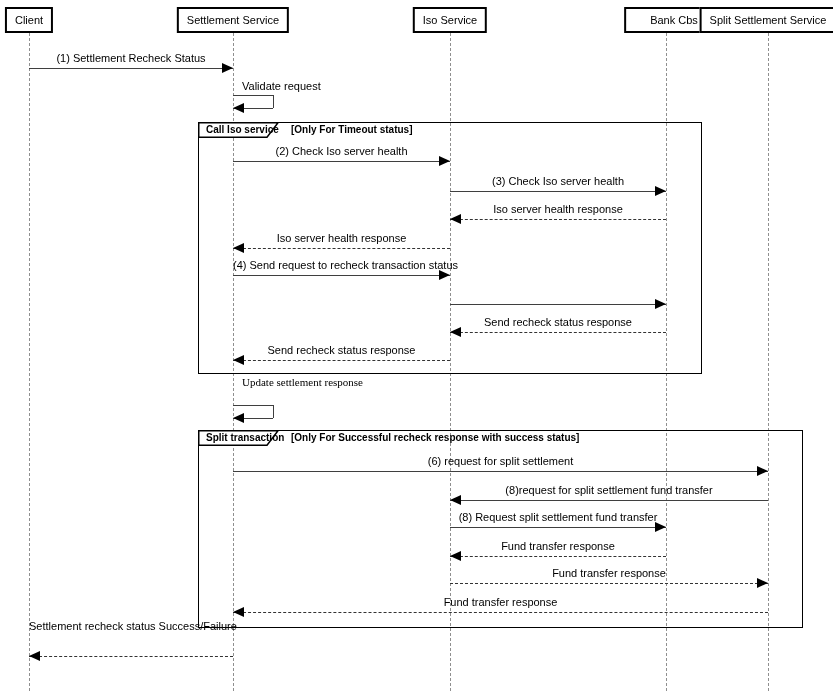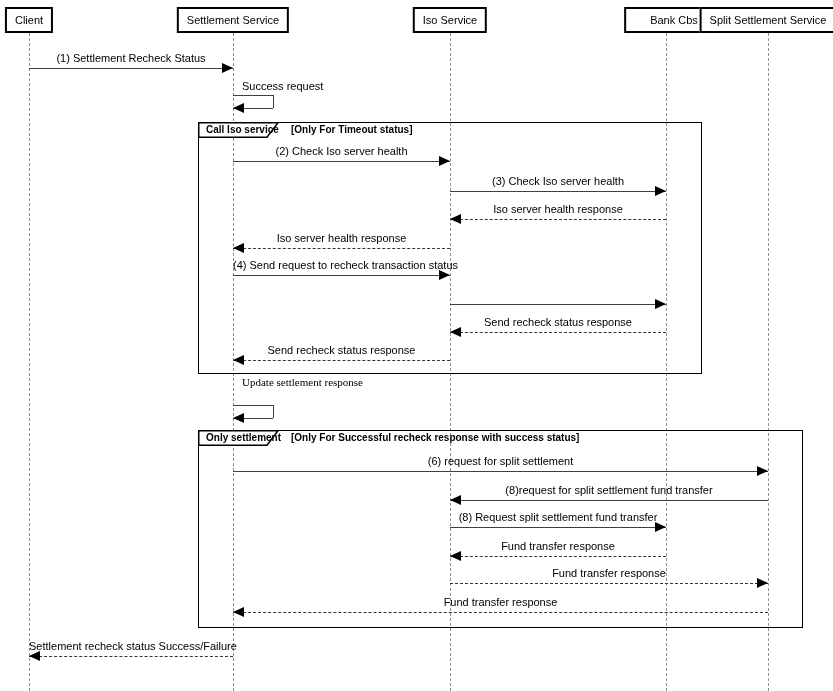--- a/index.html
+++ b/index.html
@@ -44,36 +44,36 @@
       </div>
       <span class="frag-label">Call Iso service</span>
       <span class="frag-guard">[Only For Timeout status]</span>
     </div>
     <div class="fragment" style="left: 198px; top: 430px; width: 605px; height: 198px;">
       <div class="frag-tab">
         <svg width="82" height="17" viewBox="0 0 82 17">
           <polygon points="0.75,0.75 80,0.75 69,15.25 0.75,15.25" fill="#ffffff" stroke="#000000" stroke-width="1.5"></polygon>
         </svg>
       </div>
-      <span class="frag-label">Only settlement</span>
+      <span class="frag-label">Split transaction</span>
       <span class="frag-guard">[Only For Successful recheck response with success status]</span>
     </div>
     <div class="lifeline-head" style="left: 29px; top: 7px;"><span>Client</span></div>
     <div class="lifeline-head" style="left: 233px; top: 7px;"><span>Settlement Service</span></div>
     <div class="lifeline-head" style="left: 450px; top: 7px;"><span>Iso Service</span></div>
     <div class="lifeline-head" style="left: 666px; top: 7px; padding-left: 24px;"><span>Bank Cbs</span></div>
     <div class="lifeline-head" style="left: 768px; top: 7px;"><span>Split Settlement Service</span></div>
     <div class="msg-line" style="left: 29px; top: 68px; width: 204px;"></div>
     <div class="arrow right" style="left: 222px; top: 63px;"></div>
     <span class="msg-label" style="left: 29px; width: 204px; top: 52px;">(1) Settlement Recheck Status</span>
     <div class="msg-line" style="left: 233px; top: 95px; width: 40px;"></div>
     <div class="msg-vline" style="left: 273px; top: 95px; height: 13px;"></div>
     <div class="msg-line" style="left: 233px; top: 108px; width: 40px;"></div>
     <div class="arrow left" style="left: 233px; top: 103px;"></div>
-    <span class="msg-label self" style="left: 242px; top: 80px;">Success request</span>
+    <span class="msg-label self" style="left: 242px; top: 80px;">Validate request</span>
     <div class="msg-line" style="left: 233px; top: 161px; width: 217px;"></div>
     <div class="arrow right" style="left: 439px; top: 156px;"></div>
     <span class="msg-label" style="left: 233px; width: 217px; top: 145px;">(2) Check Iso server health</span>
     <div class="msg-line" style="left: 450px; top: 191px; width: 216px;"></div>
     <div class="arrow right" style="left: 655px; top: 186px;"></div>
     <span class="msg-label" style="left: 450px; width: 216px; top: 175px;">(3) Check Iso server health</span>
     <div class="msg-line dashed" style="left: 450px; top: 219px; width: 216px;"></div>
     <div class="arrow left" style="left: 450px; top: 214px;"></div>
     <span class="msg-label" style="left: 450px; width: 216px; top: 203px;">Iso server health response</span>
     <div class="msg-line dashed" style="left: 233px; top: 248px; width: 217px;"></div>
@@ -108,14 +108,14 @@
     <div class="arrow left" style="left: 450px; top: 551px;"></div>
     <span class="msg-label" style="left: 450px; width: 216px; top: 540px;">Fund transfer response</span>
     <div class="msg-line dashed" style="left: 450px; top: 583px; width: 318px;"></div>
     <div class="arrow right" style="left: 757px; top: 578px;"></div>
     <span class="msg-label" style="left: 450px; width: 318px; top: 567px;">Fund transfer response</span>
     <div class="msg-line dashed" style="left: 233px; top: 612px; width: 535px;"></div>
     <div class="arrow left" style="left: 233px; top: 607px;"></div>
     <span class="msg-label" style="left: 233px; width: 535px; top: 596px;">Fund transfer response</span>
     <div class="msg-line dashed" style="left: 29px; top: 656px; width: 204px;"></div>
     <div class="arrow left" style="left: 29px; top: 651px;"></div>
-    <span class="msg-label" style="left: 29px; width: 204px; top: 640px;">Settlement recheck status  Success/Failure</span>
+    <span class="msg-label" style="left: 29px; width: 204px; top: 620px;">Settlement recheck status  Success/Failure</span>
   </div>
 
 </body></html>

